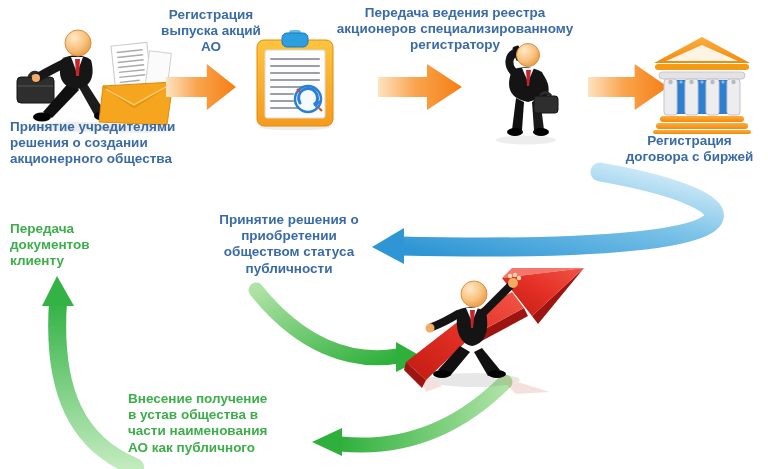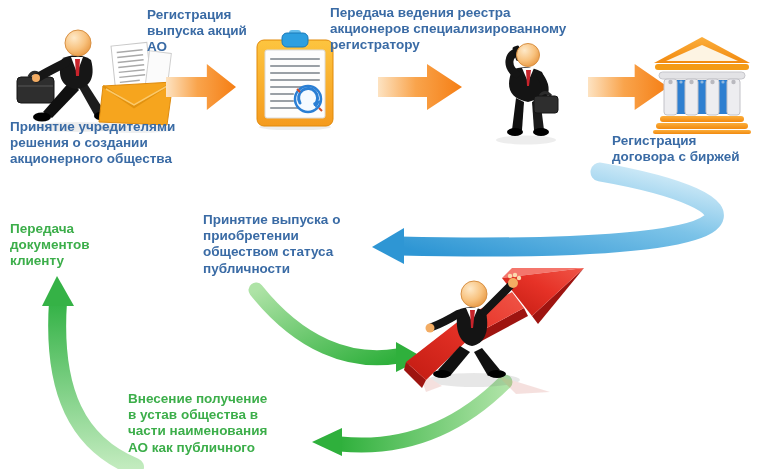--- a/index.html
+++ b/index.html
@@ -7,21 +7,21 @@
     position:relative;width:768px;height:469px;background:#fff;overflow:hidden;
     font-family:"Liberation Sans",sans-serif;
   }
   .label{
     position:absolute;font-weight:bold;font-size:13.5px;line-height:1.2;
     white-space:pre-line;letter-spacing:0;
   }
   .blue{color:var(--blue-text,#3a6ba5);}
   .green{color:var(--green-text,#3cae4a);}
   .green-vivid{color:var(--green-text-vivid,#0aa845);}
-  .center{}
+  .center{text-align:center;}
   .abs{position:absolute;}
 </style>
 </head>
 <body>
 
 <div class="canvas">
 
   <svg width="0" height="0" style="position:absolute" aria-hidden="true">
     <defs>
       <radialGradient id="gHead" cx="35%" cy="30%" r="75%">
@@ -255,21 +255,21 @@
 
   <div class="label blue center" style="left:330px;top:5px;width:250px">Передача ведения реестра
 акционеров специализированному
 регистратору</div>
 
 
 
   <div class="label blue center" style="left:612px;top:133px;width:155px">Регистрация
 договора с биржей</div>
 
-  <div class="label blue center" style="left:203px;top:212px;width:172px">Принятие выпуска о
+  <div class="label blue center" style="left:203px;top:212px;width:172px">Принятие решения о
 приобретении
 обществом статуса
 публичности</div>
 
   <div class="label green" style="left:10px;top:221px;width:120px">Передача
 документов
 клиенту</div>
 
   <div class="label green" style="left:128px;top:391px;width:170px">Внесение получение
 в устав общества в

